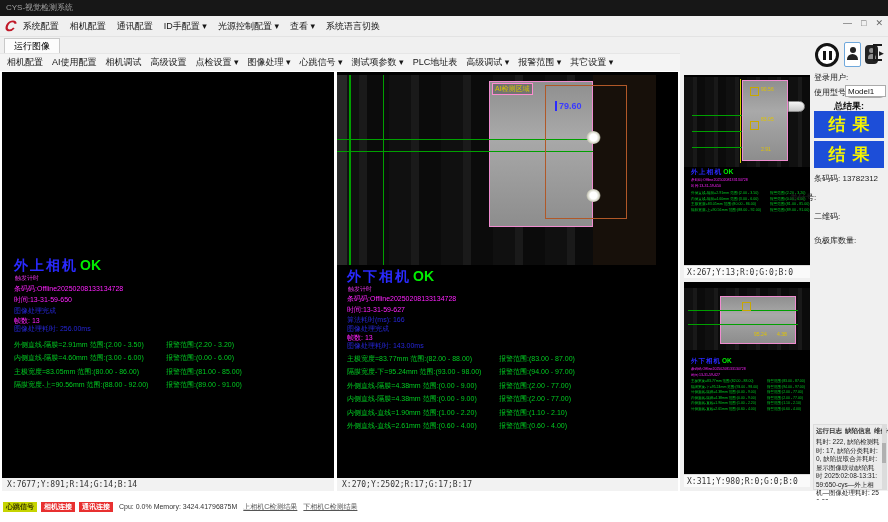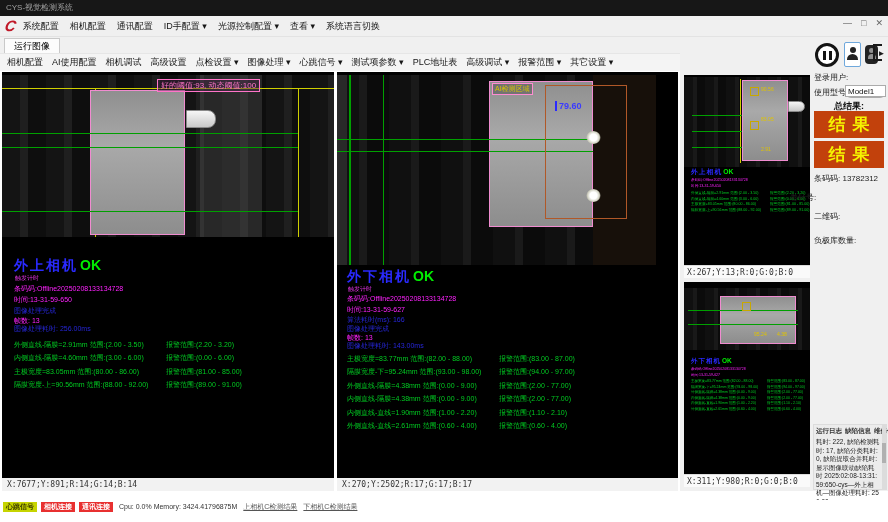--- a/index.html
+++ b/index.html
@@ -102,21 +102,21 @@
   .lock-head{width:5px;height:5px;border-radius:50%;background:#909090;margin:3px auto 1px;}
   .lock-body{width:8px;height:5px;border-radius:4px 4px 0 0;background:#909090;margin:0 auto;}
   #btn-exit{left:872.5px;top:44px;width:14px;height:21px;}
   .exit-door{width:9px;height:17px;border:2px solid #1a1a1a;border-right:none;box-sizing:border-box;}
   .exit-arrow{position:absolute;left:5px;top:6px;color:#1a1a1a;font-size:8px;line-height:8px;font-weight:bold;}
 
   .sb-label{position:absolute;font-size:8px;color:#222;white-space:nowrap;}
   .sb-label-bold{position:absolute;font-size:9px;color:#111;font-weight:bold;white-space:nowrap;}
   .sb-input{position:absolute;left:845px;width:41px;height:12px;background:#fff;border:1px solid #ababab;
             font-size:8px;line-height:12px;padding-left:2px;box-sizing:border-box;color:#111;}
-  .result-box{position:absolute;left:814px;width:70px;height:27px;background:#c2410c;
+  .result-box{position:absolute;left:814px;width:70px;height:27px;background:#1d4ed8;
               color:#f5f500;font-size:17px;font-weight:bold;text-align:center;line-height:27px;
               letter-spacing:7px;text-indent:7px;}
   .log{position:absolute;left:813px;top:424px;width:74px;height:66px;background:#ececec;
        border:1px solid #dcdcdc;box-sizing:border-box;}
   .log-tabs{display:flex;gap:3px;padding:2px 2px 1px 2px;}
   .log-tab{font-size:6.5px;font-weight:bold;color:#333;white-space:nowrap;cursor:pointer;}
   .log-body{font-size:6.5px;line-height:8.5px;color:#222;padding:1px 6px 1px 2px;word-break:break-all;}
   .log-scroll{position:absolute;right:0;top:0;width:4px;height:100%;background:#dcdcdc;}
   .log-thumb{position:absolute;right:0;top:18px;width:4px;height:20px;background:#b0b0b0;}
 
@@ -169,32 +169,20 @@
       <span class="tool-item">测试项参数 ▾</span>
       <span class="tool-item">PLC地址表</span>
       <span class="tool-item">高级调试 ▾</span>
       <span class="tool-item">报警范围 ▾</span>
       <span class="tool-item">其它设置 ▾</span>
     </div>
 
   <div class="sidebar-bg"></div>
 
   <div class="panel" id="panel-left">
-    <div class="img-area" id="img-left">
-      <div class="lightcol" style="left:198px;width:62px;"></div>
-      <div class="hline yellow" style="left:0;top:13px;width:332px;"></div>
-      <div class="vline yellow" style="left:93px;top:13px;height:149px;"></div>
-      <div class="vline yellow" style="left:296px;top:13px;height:149px;"></div>
-      <div class="cell" style="left:88px;top:15px;width:95px;height:145px;"></div>
-      <div class="hline green" style="left:0;top:58px;width:296px;"></div>
-      <div class="hline green" style="left:0;top:72px;width:296px;"></div>
-      <div class="hline green" style="left:0;top:136px;width:296px;"></div>
-      <div class="connector" style="left:184px;top:35px;width:30px;height:18px;"></div>
-      <div class="overlay-pink" style="left:155px;top:4px;">好的阈值:93, 动态阈值:100</div>
-    </div>
     <div class="cam-title" style="left:12px;top:185px;">
       <span>外上相机</span><span class="ok">OK</span>
     </div>
     <div class="tiny-tag" style="left:13px;top:202px;">触发计时</div>
     <div class="magenta-line" style="left:12px;top:212px;">条码码:Offline20250208133134728</div>
     <div class="magenta-line" style="left:12px;top:223px;">时间:13-31-59-650</div>
     <div class="blue-line" style="left:12px;top:234px;">图像处理完成</div>
     <div class="magenta-line" style="left:12px;top:244px;">帧数: 13</div>
     <div class="blue-line" style="left:12px;top:252px;">图像处理耗时: 256.00ms</div>
     <div class="rows" id="left-rows" style="top:266px;">

